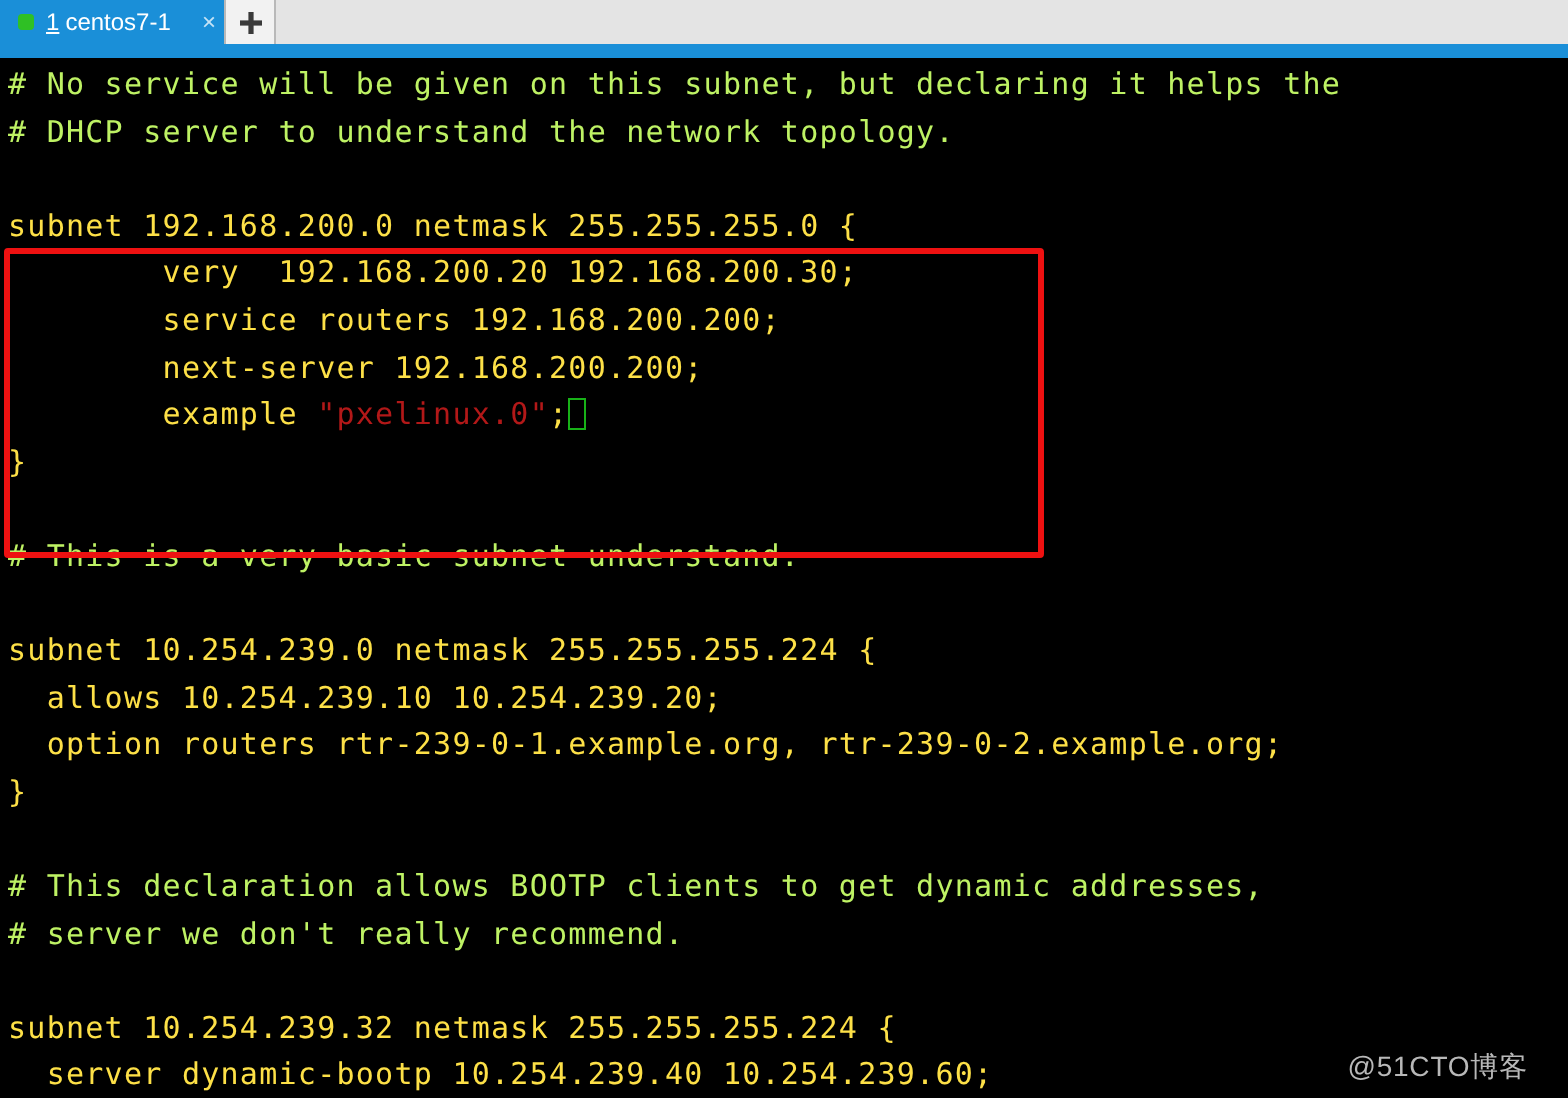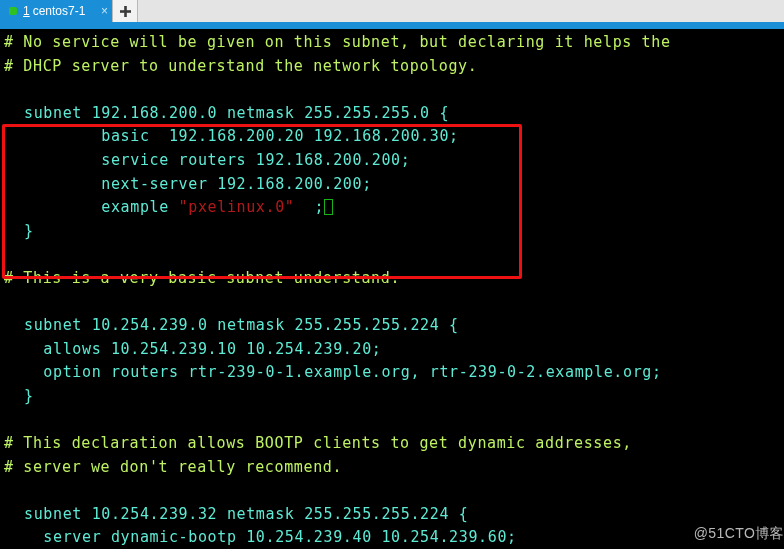--- a/index.html
+++ b/index.html
@@ -121,21 +121,21 @@
     top: 2px;
     margin: 0;
     font-family: "DejaVu Sans Mono", "Liberation Mono", monospace;
     font-size: 15px;
     line-height: 23.6px;
     letter-spacing: 0.63px;
     color: #d8d8d8;
     white-space: pre;
   }
   .c-comment { color: #bef264; }
-  .c-plain   { color: #5eead4; margin-left: 20px; }
+  .c-plain   { color: #fde047; }
   .c-string  { color: #b21818; }
   .cursor {
     display: inline-block;
     width: 9px;
     height: 16px;
     vertical-align: -3px;
     box-sizing: border-box;
     border: 1px solid #18b218;
     background: transparent;
     margin-left: 0px;
@@ -150,21 +150,21 @@
     height: 155px;
     box-sizing: border-box;
     border: 3px solid #ee1111;
     border-radius: 2px;
     pointer-events: none;
   }
 
   
   #watermark {
     position: absolute;
-    right: 0;
+    right: 20px;
     bottom: 6px;
     color: #c8c8c8;
     font-family: "Liberation Sans", sans-serif;
     font-size: 14px;
     letter-spacing: .4px;
     opacity: .92;
     user-select: none;
   }
 </style>
 </head>
@@ -191,21 +191,21 @@
     <div class="tabbar-filler"></div>
   </div>
 
   <div id="accent-strip"></div>
 
   <div id="terminal">
     <pre id="term-text"><span class="c-comment"># No service will be given on this subnet, but declaring it helps the</span>
 <span class="c-comment"># DHCP server to understand the network topology.</span>
 
 <span class="c-plain">subnet 192.168.200.0 netmask 255.255.255.0 {</span>
-<span class="c-plain">        basic  192.168.200.20 192.168.200.30;</span>
+<span class="c-plain">        very  192.168.200.20 192.168.200.30;</span>
 <span class="c-plain">        service routers 192.168.200.200;</span>
 <span class="c-plain">        next-server 192.168.200.200;</span>
 <span class="c-plain">        example </span><span class="c-string">"pxelinux.0"</span><span class="c-plain">;</span><span class="cursor"></span>
 <span class="c-plain">}</span>
 
 <span class="c-comment"># This is a very basic subnet understand.</span>
 
 <span class="c-plain">subnet 10.254.239.0 netmask 255.255.255.224 {</span>
 <span class="c-plain">  allows 10.254.239.10 10.254.239.20;</span>
 <span class="c-plain">  option routers rtr-239-0-1.example.org, rtr-239-0-2.example.org;</span>

